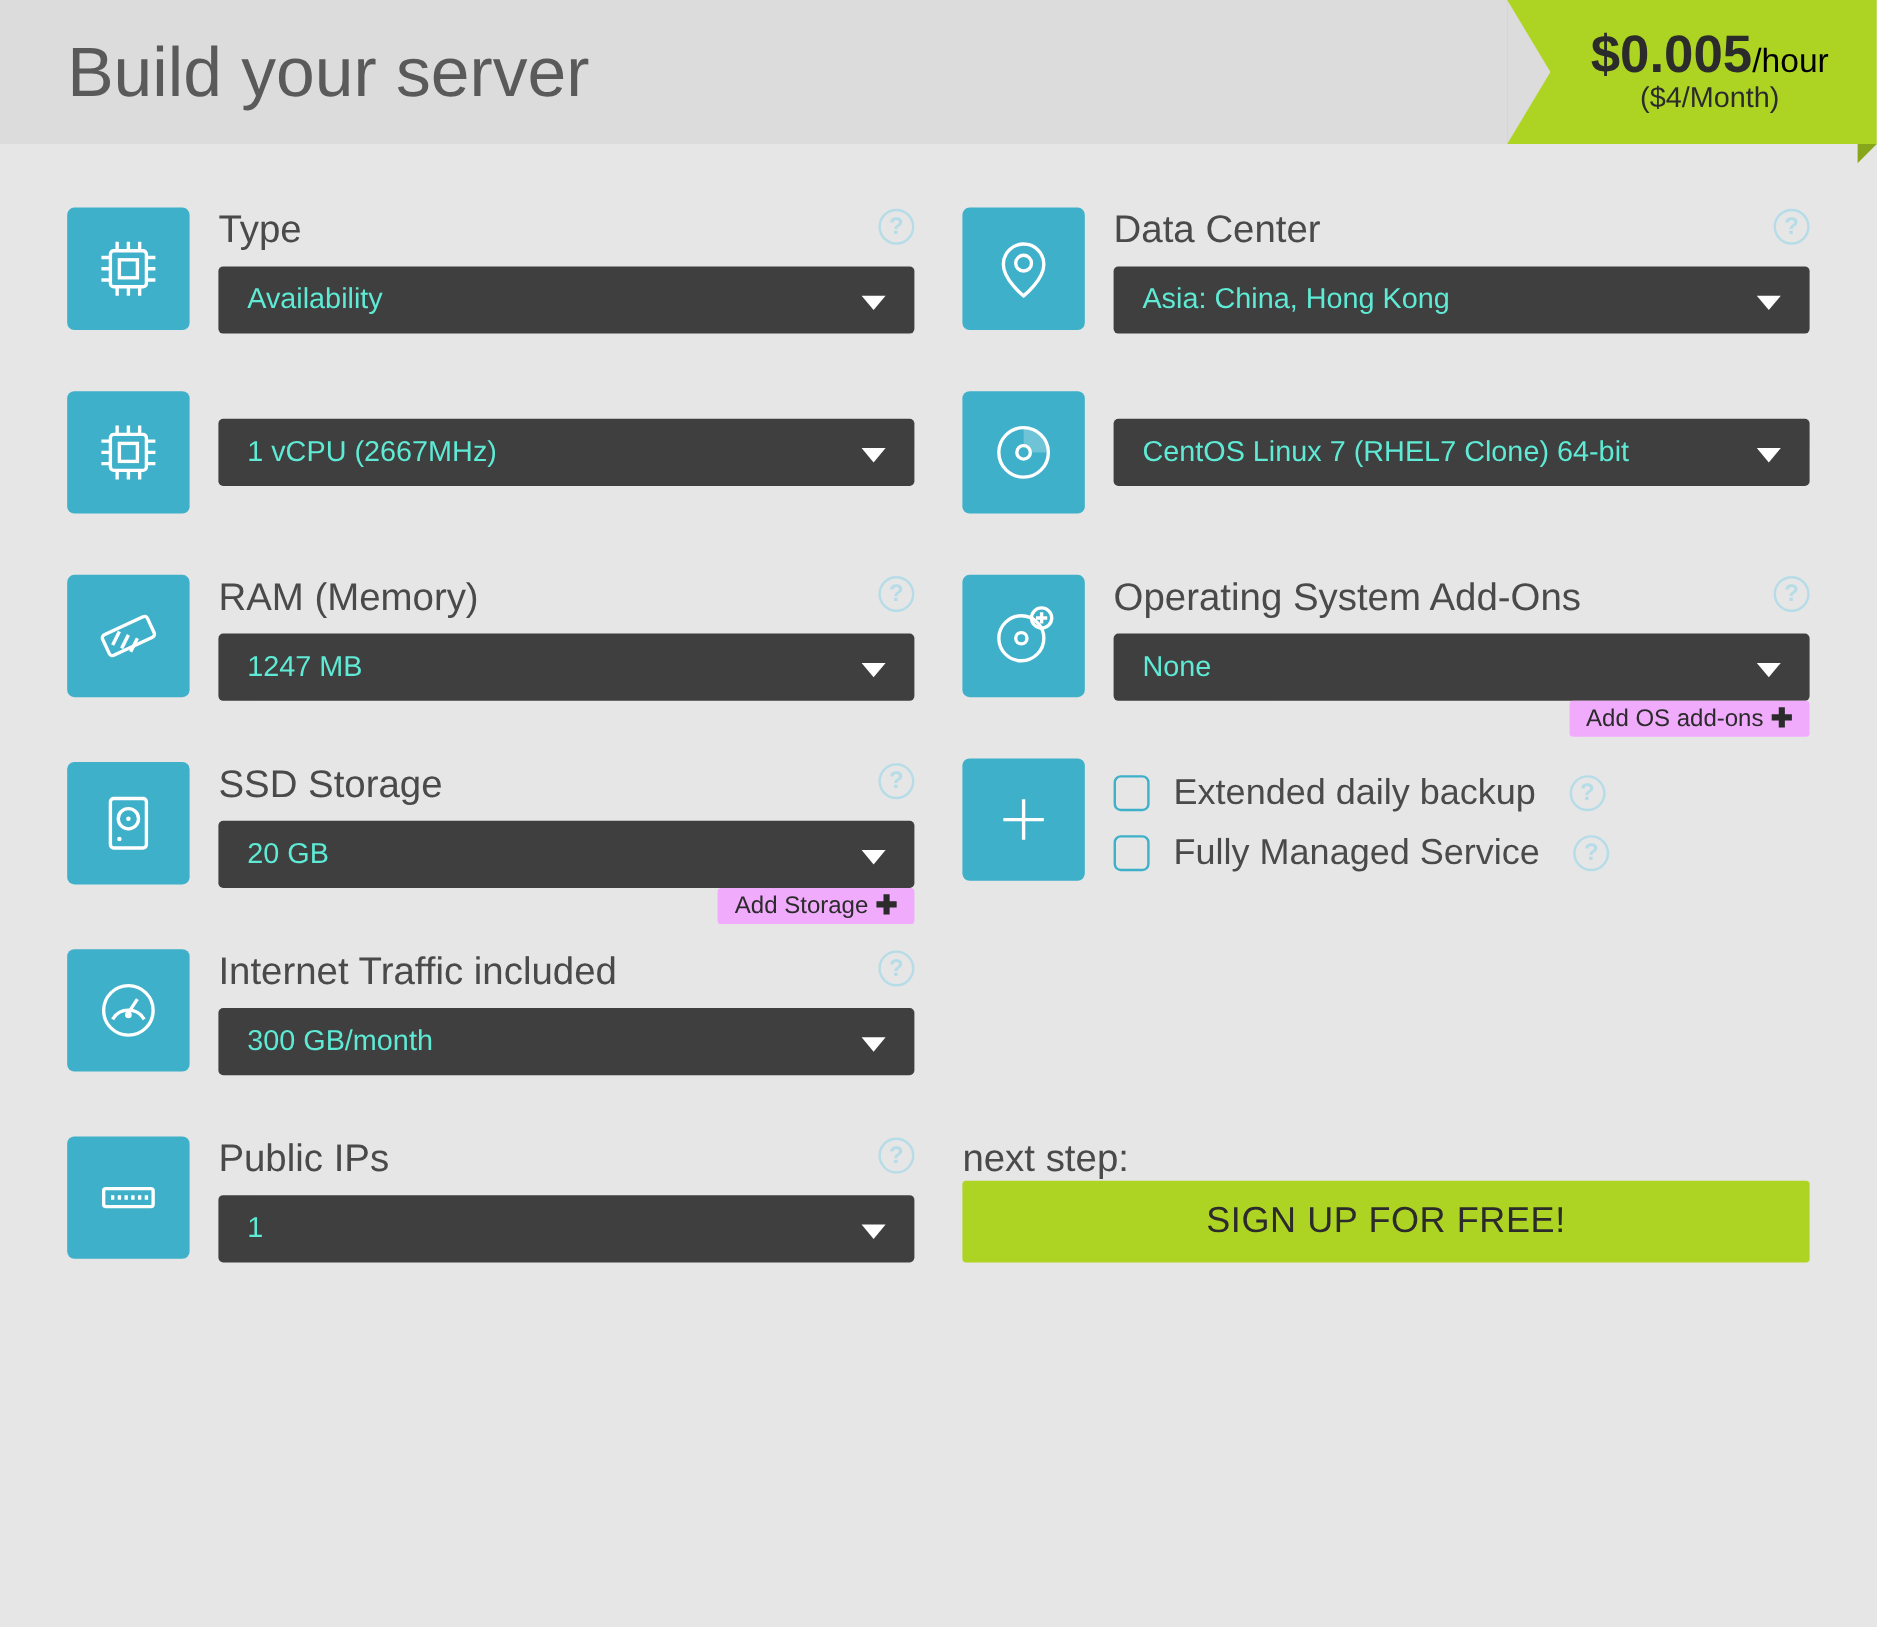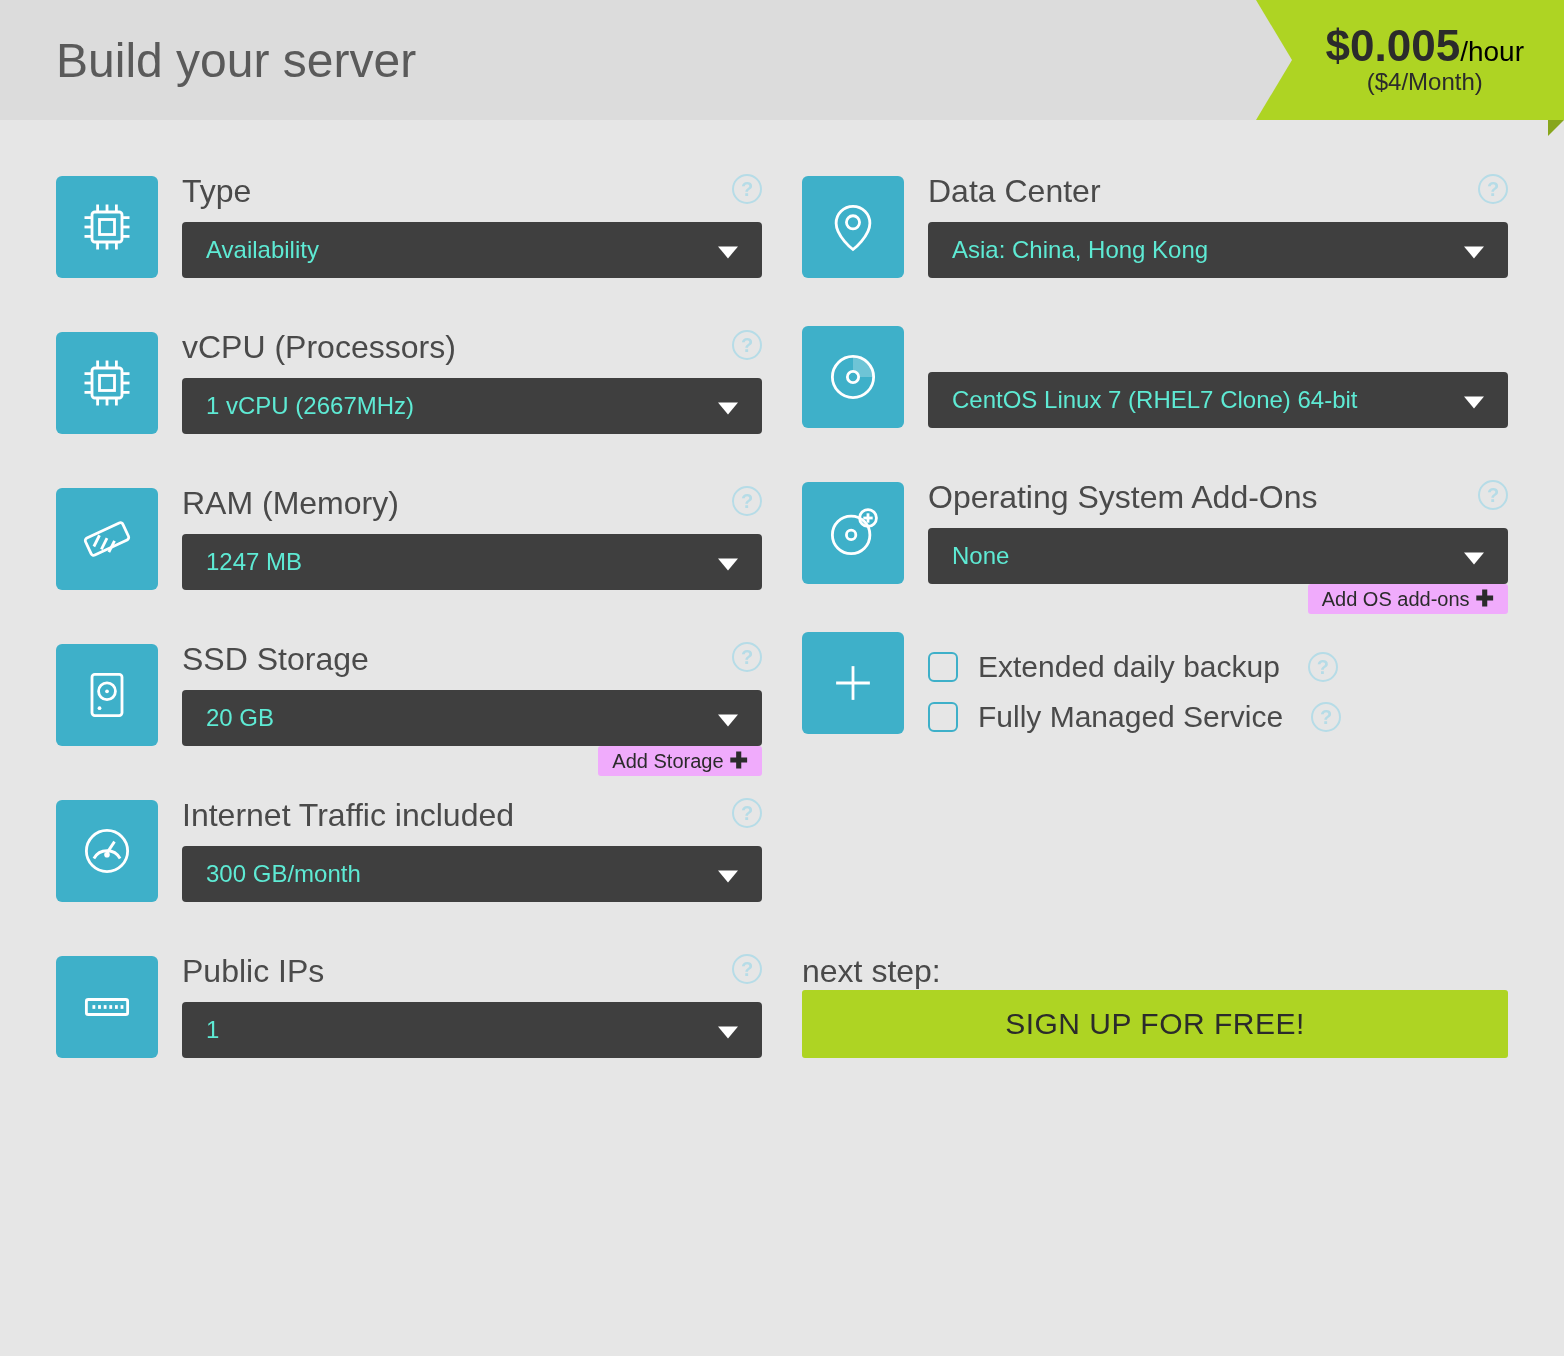--- a/index.html
+++ b/index.html
@@ -11,21 +11,21 @@
   }
   .header {
     background: #dcdcdc;
     height: 120px;
     position: relative;
     display: flex;
     align-items: center;
     padding-left: 56px;
   }
   .header-title {
-    font-size: 48px;
+    font-size: 58px;
     color: #5a5a5a;
     font-weight: 300;
   }
   .price-ribbon {
     position: absolute;
     right: 0;
     top: 0;
     height: 100%;
     background: #aed423;
     padding: 14px 40px 14px 70px;
@@ -71,21 +71,21 @@
   .content {
     padding: 50px 56px 60px 56px;
     display: flex;
     gap: 40px;
   }
   .col { flex: 1; display: flex; flex-direction: column; gap: 48px; }
 
   .field {
     display: flex;
     gap: 24px;
-    align-items: flex-end;
+    align-items: center;
     position: relative;
   }
   .icon-box {
     width: 102px;
     height: 102px;
     background: #3eb0c9;
     border-radius: 6px;
     display: flex;
     align-items: center;
     justify-content: center;
@@ -244,21 +244,20 @@
             <line x1="42" y1="48" x2="42" y2="56"></line>
             <line x1="16" y1="22" x2="8" y2="22"></line>
             <line x1="16" y1="32" x2="8" y2="32"></line>
             <line x1="16" y1="42" x2="8" y2="42"></line>
             <line x1="48" y1="22" x2="56" y2="22"></line>
             <line x1="48" y1="32" x2="56" y2="32"></line>
             <line x1="48" y1="42" x2="56" y2="42"></line>
           </svg>
       </div>
       <div class="field-body">
-        <div class="field-label">vCPU (Processors)</div>
         <div class="help-icon">?</div>
         <div class="select">
             <span>1 vCPU (2667MHz)</span>
           </div>
       </div>
     </div>
 
     <div class="field">
       <div class="icon-box">
         <svg viewBox="0 0 64 64">

